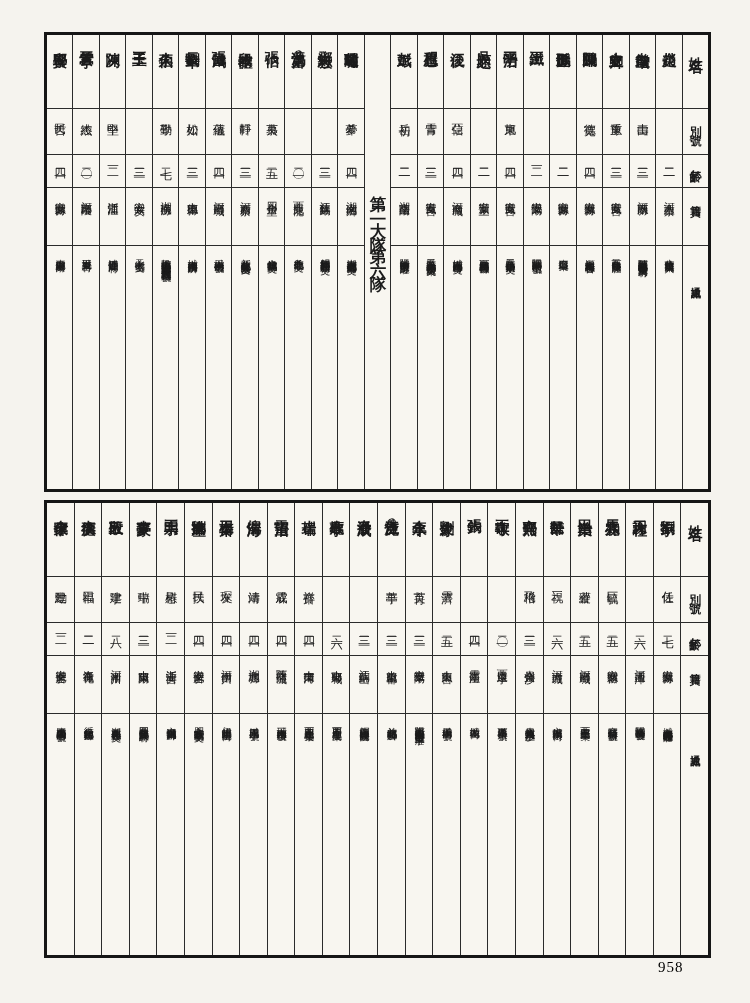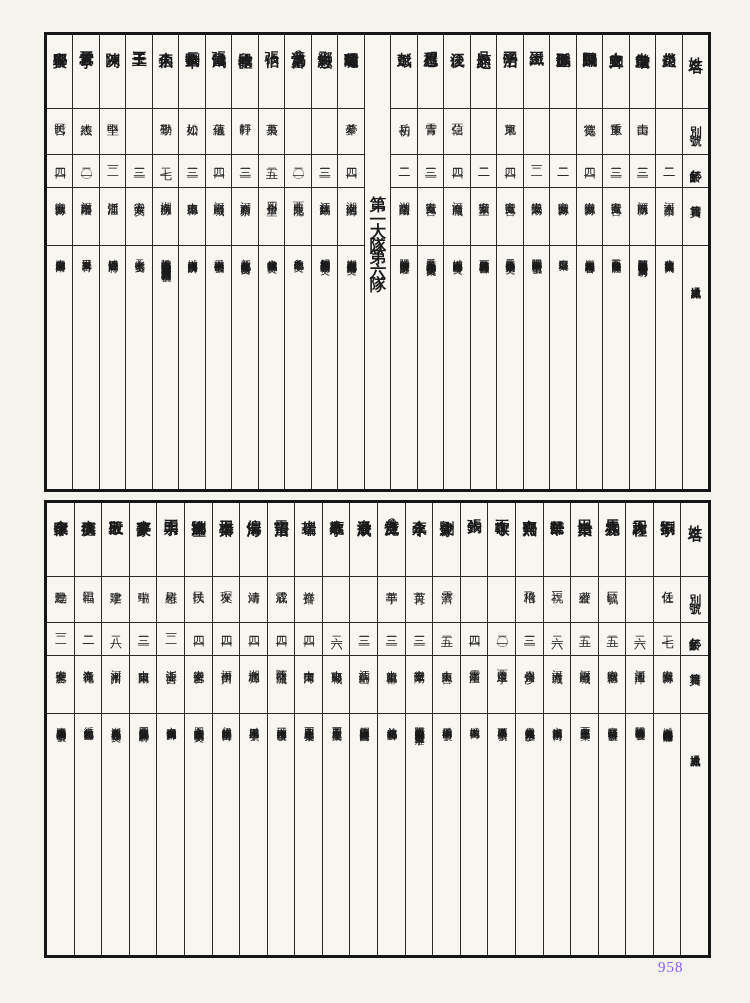--- a/index.html
+++ b/index.html
@@ -43,21 +43,21 @@
   .h-origin { font-size:13px;   letter-spacing:14px; padding-top:3px; }
   .h-addr   { font-size:13.5px; letter-spacing:58px; padding-top:28px; }
   
   .title-col { justify-content:flex-start; align-items:center; }
   .title-text {
     writing-mode:vertical-rl; text-orientation:upright;
     font-size:16.5px; font-weight:700; letter-spacing:13px; margin-top:148px;
   }
   .page-number {
     position:absolute; left:658px; top:959px;
-    font-size:15px; letter-spacing:1px; color:#8b5cf6;
+    font-size:15px; letter-spacing:1px; color:#000000;
   }
 </style>
 </head>
 <body>
 
 <div class="page">
 
   <div class="table t1">
     <div class="cols" id="table1-cols">
       <div class="col header-col">

